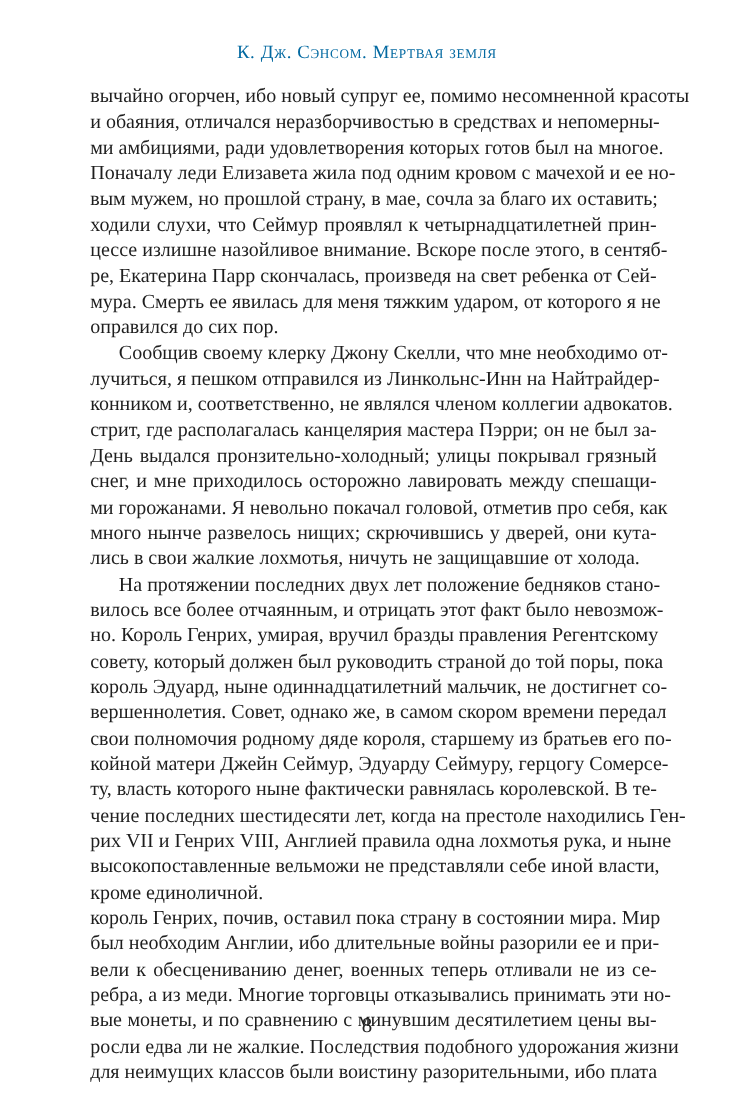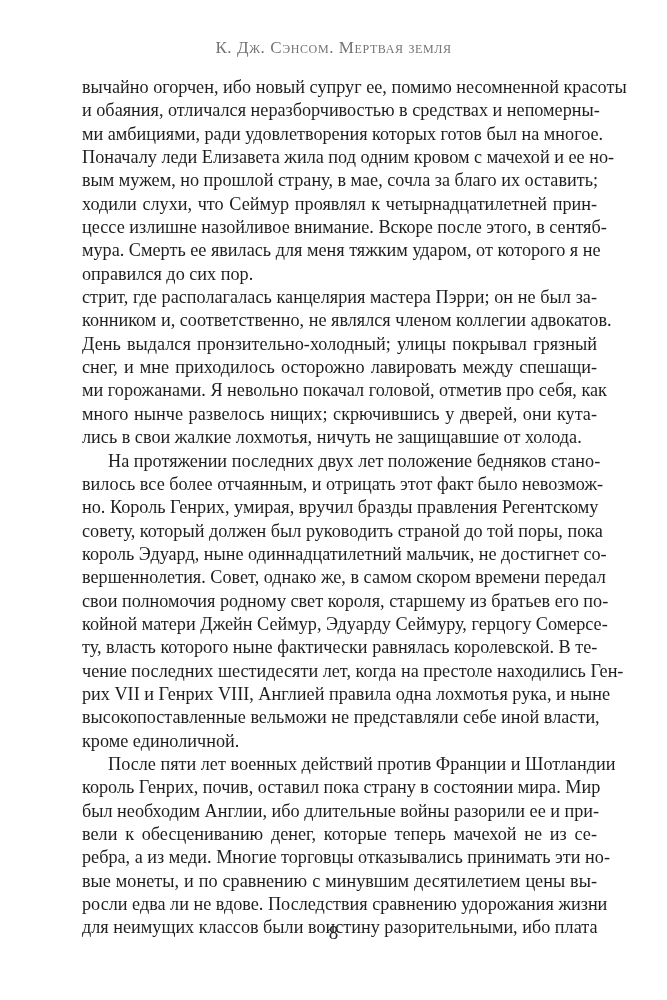--- a/index.html
+++ b/index.html
@@ -1,21 +1,21 @@
 <!DOCTYPE html>
 <html><head>
 <meta charset="utf-8">
 <style>
   html, body { margin: 0; padding: 0; background: #ffffff; }
   body { width: 667px; height: 1000px; position: relative; overflow: hidden; }
   .page { position: absolute; left: 0; top: 0; width: 667px; height: 1000px; background: #fff; }
   .running-head {
     position: absolute; top: 38px; left: 0; width: 667px; text-align: center;
     font-family: "Liberation Serif", "DejaVu Serif", serif;
-    font-size: 17px; color: #737373; letter-spacing: 0.6px;
+    font-size: 17px; color: #0369a1; letter-spacing: 0.6px;
     font-variant: small-caps;
   }
   .text-block {
     position: absolute; left: 82px; top: 76px; width: 515px;
     font-family: "Liberation Serif", "DejaVu Serif", serif;
     font-size: 18.2px; line-height: 23.35px; color: #1e1e1e;
   }
   .line { display: block; white-space: nowrap; text-align: justify; text-align-last: justify; height: 23.35px; }
   .line.last { text-align-last: left; }
   .line.indent { padding-left: 26px; }
@@ -32,53 +32,55 @@
 
   <div class="text-block">
     <div>
         <span class="line">вычайно огорчен, ибо новый супруг ее, помимо несомненной красоты</span>
         <span class="line">и обаяния, отличался неразборчивостью в средствах и непомерны-</span>
         <span class="line">ми амбициями, ради удовлетворения которых готов был на многое.</span>
         <span class="line">Поначалу леди Елизавета жила под одним кровом с мачехой и ее но-</span>
         <span class="line">вым мужем, но прошлой страну, в мае, сочла за благо их оставить;</span>
         <span class="line">ходили слухи, что Сеймур проявлял к четырнадцатилетней прин-</span>
         <span class="line">цессе излишне назойливое внимание. Вскоре после этого, в сентяб-</span>
+        <span class="line">ре, Екатерина Парр скончалась, произведя на свет ребенка от Сей-</span>
         <span class="line">мура. Смерть ее явилась для меня тяжким ударом, от которого я не</span>
         <span class="line last">оправился до сих пор.</span>
       </div>
     <div>
+        <span class="line indent">Сообщив своему клерку Джону Скелли, что мне необходимо от-</span>
+        <span class="line">лучиться, я пешком отправился из Линкольнс-Инн на Найтрайдер-</span>
+        <span class="line">конником и, соответственно, не являлся членом коллегии адвокатов.</span>
         <span class="line">стрит, где располагалась канцелярия мастера Пэрри; он не был за-</span>
-        <span class="line">конником и, соответственно, не являлся членом коллегии адвокатов.</span>
         <span class="line">День выдался пронзительно-холодный; улицы покрывал грязный</span>
         <span class="line">снег, и мне приходилось осторожно лавировать между спешащи-</span>
         <span class="line">ми горожанами. Я невольно покачал головой, отметив про себя, как</span>
         <span class="line">много нынче развелось нищих; скрючившись у дверей, они кута-</span>
         <span class="line last">лись в свои жалкие лохмотья, ничуть не защищавшие от холода.</span>
       </div>
     <div>
         <span class="line indent">На протяжении последних двух лет положение бедняков стано-</span>
         <span class="line">вилось все более отчаянным, и отрицать этот факт было невозмож-</span>
         <span class="line">но. Король Генрих, умирая, вручил бразды правления Регентскому</span>
         <span class="line">совету, который должен был руководить страной до той поры, пока</span>
         <span class="line">король Эдуард, ныне одиннадцатилетний мальчик, не достигнет со-</span>
         <span class="line">вершеннолетия. Совет, однако же, в самом скором времени передал</span>
-        <span class="line">свои полномочия родному свет короля, старшему из братьев его по-</span>
+        <span class="line">свои полномочия родному дяде короля, старшему из братьев его по-</span>
         <span class="line">койной матери Джейн Сеймур, Эдуарду Сеймуру, герцогу Сомерсе-</span>
         <span class="line">ту, власть которого ныне фактически равнялась королевской. В те-</span>
         <span class="line">чение последних шестидесяти лет, когда на престоле находились Ген-</span>
         <span class="line">рих VII и Генрих VIII, Англией правила одна лохмотья рука, и ныне</span>
         <span class="line">высокопоставленные вельможи не представляли себе иной власти,</span>
         <span class="line last">кроме единоличной.</span>
       </div>
     <div>
-        <span class="line indent">После пяти лет военных действий против Франции и Шотландии</span>
         <span class="line">король Генрих, почив, оставил пока страну в состоянии мира. Мир</span>
         <span class="line">был необходим Англии, ибо длительные войны разорили ее и при-</span>
-        <span class="line">вели к обесцениванию денег, которые теперь мачехой не из се-</span>
+        <span class="line">вели к обесцениванию денег, военных теперь отливали не из се-</span>
         <span class="line">ребра, а из меди. Многие торговцы отказывались принимать эти но-</span>
         <span class="line">вые монеты, и по сравнению с минувшим десятилетием цены вы-</span>
-        <span class="line">росли едва ли не вдове. Последствия сравнению удорожания жизни</span>
+        <span class="line">росли едва ли не жалкие. Последствия подобного удорожания жизни</span>
         <span class="line">для неимущих классов были воистину разорительными, ибо плата</span>
       </div>
   </div>
 
   <div class="page-number">8</div>
 </div>
 
 </body></html>

